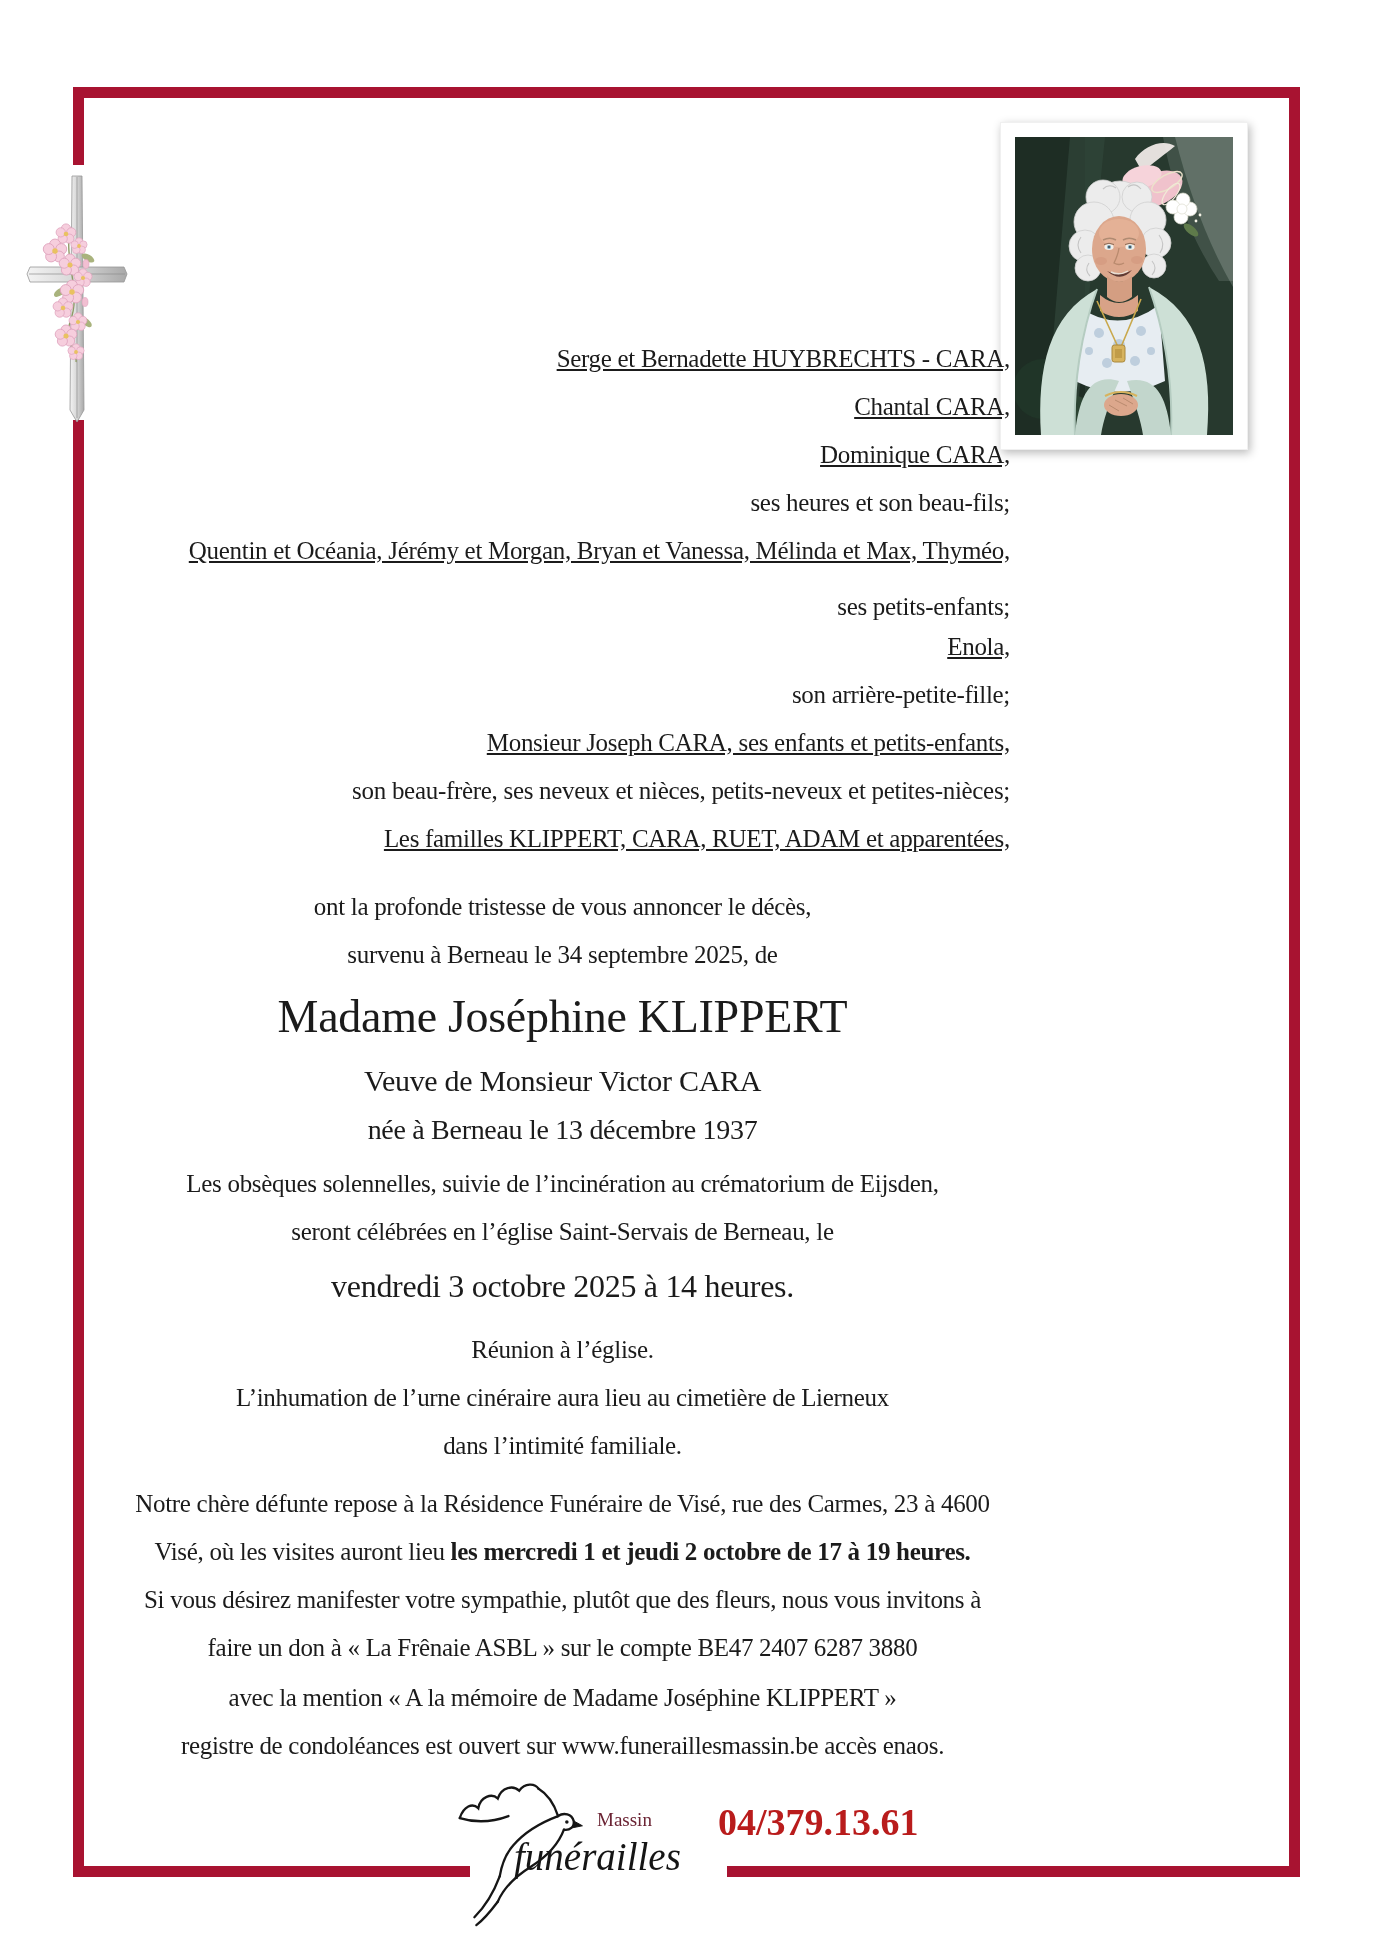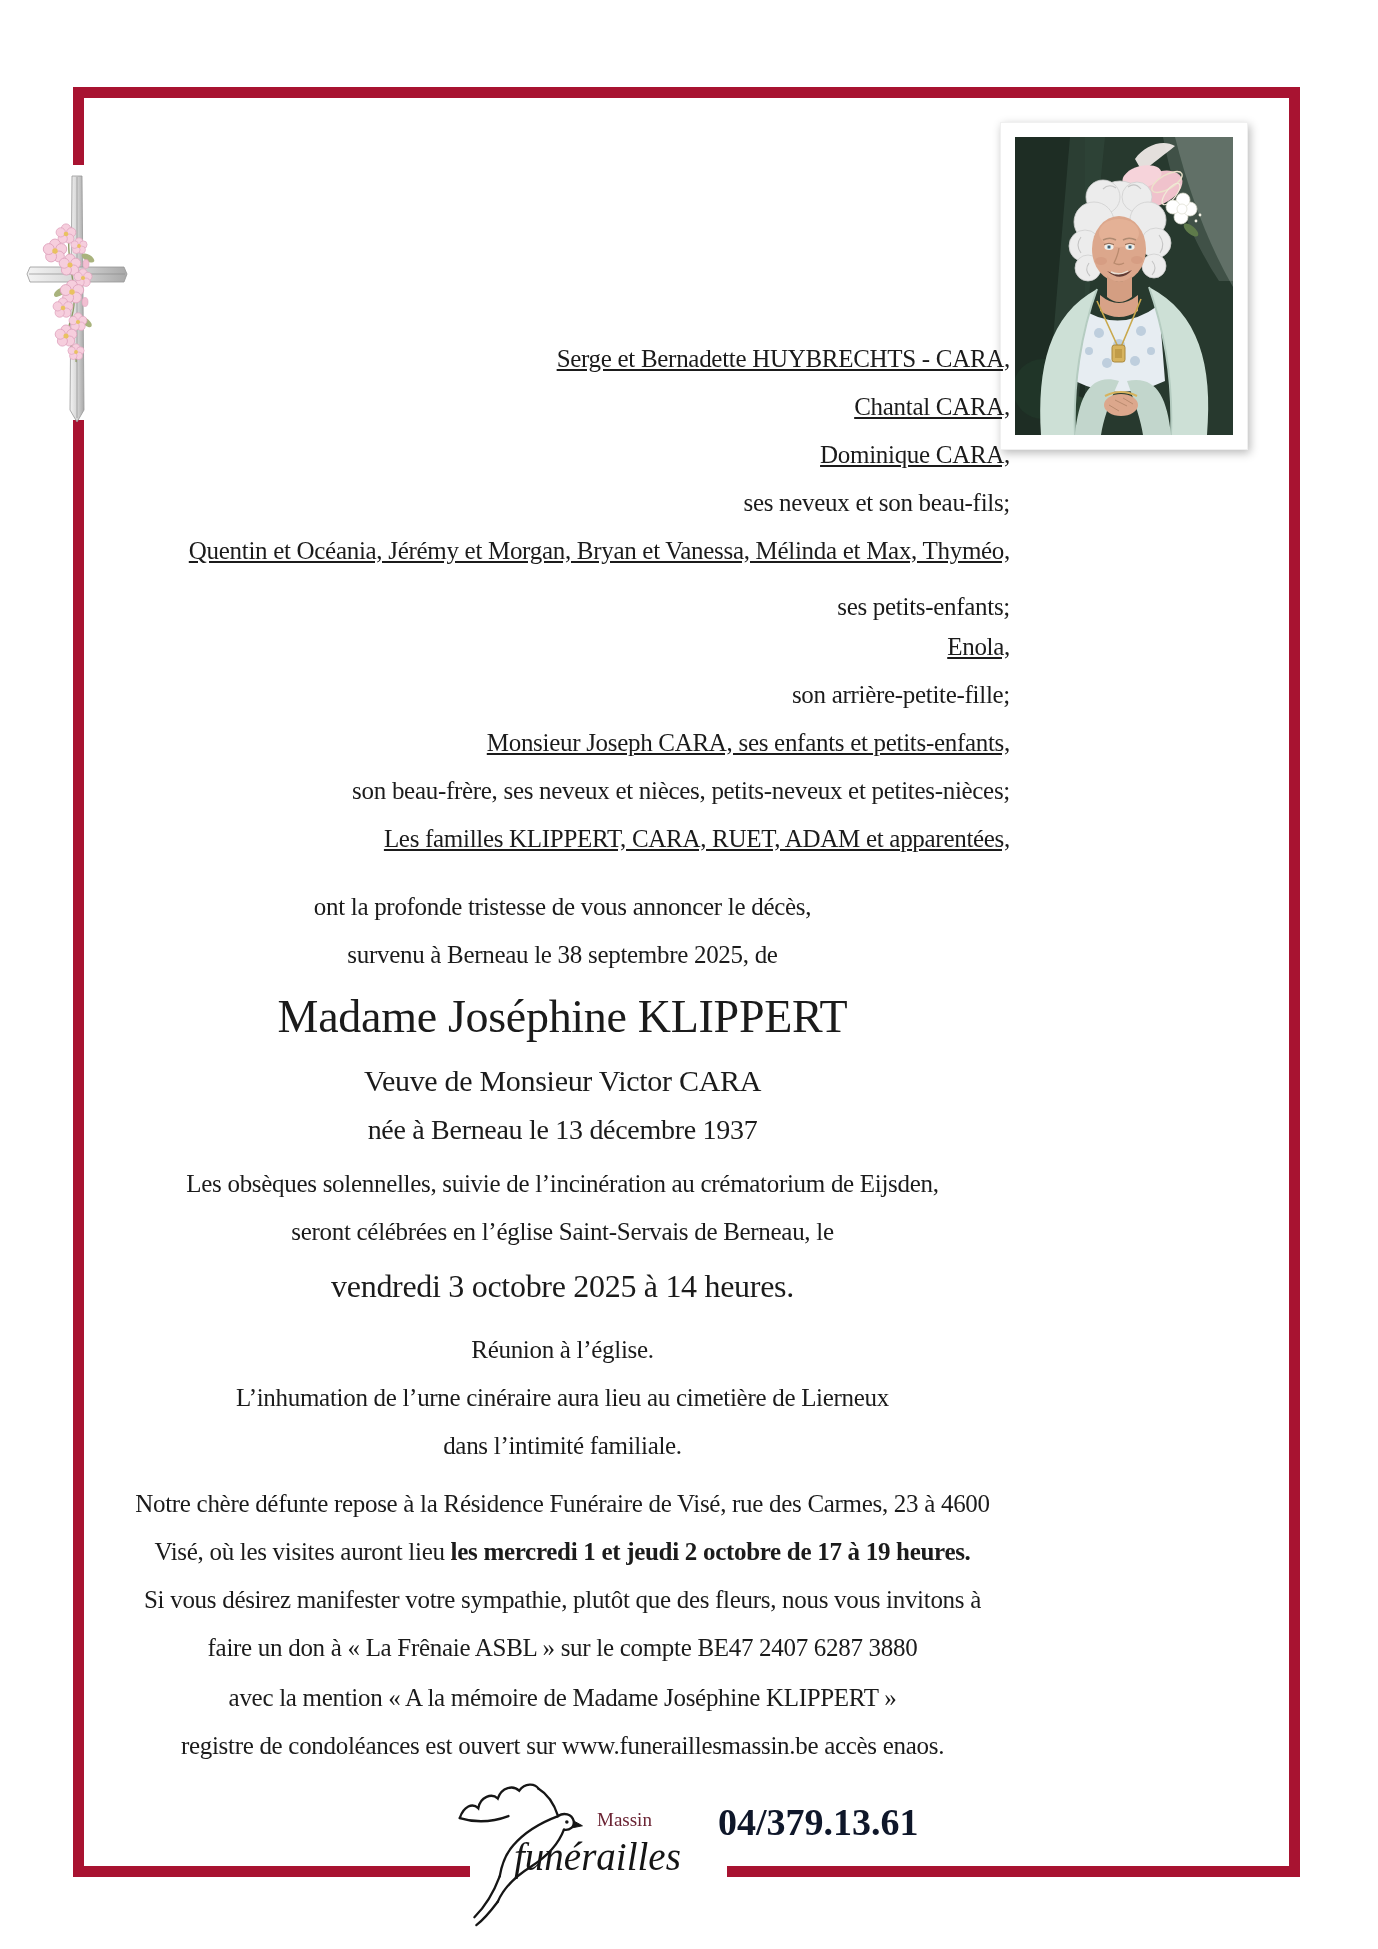--- a/index.html
+++ b/index.html
@@ -31,21 +31,21 @@
          border:1px solid #f0f0f0;}
   .photo svg{display:block;width:218px;height:298px;}
 
   
   .cross{position:absolute;left:26px;top:172px;width:102px;height:252px;}
   .dove{position:absolute;left:452px;top:1776px;width:146px;height:158px;}
 
   
   .brand-name{position:absolute;left:597px;top:1809px;font-size:19px;color:#6b2434;}
   .brand-sub{position:absolute;left:514px;top:1834px;font-size:39px;font-style:italic;color:#151515;}
-  .phone{position:absolute;left:718px;top:1800px;font-size:38px;font-weight:bold;color:#0f172a;}
+  .phone{position:absolute;left:718px;top:1800px;font-size:38px;font-weight:bold;color:#b91c1c;}
 </style>
 </head>
 <body>
 
 <div>
 
   <div class="frame frame-top"></div>
   <div class="frame frame-right"></div>
   <div class="frame frame-left-upper"></div>
   <div class="frame frame-left-lower"></div>
@@ -185,31 +185,31 @@
       <path d="M156,298 C152,258 140,238 112,244 C120,266 126,284 128,298 Z" fill="#c2d6cc"></path>
       <ellipse cx="106" cy="268" rx="17" ry="11" fill="#dca78c"></ellipse>
       <path d="M94,268 l10,6 M100,263 l12,6 M108,261 l10,6" stroke="#b98a6e" stroke-width="1" fill="none"></path>
       <path d="M90,259 Q106,251 122,259" stroke="#d7b35e" stroke-width="2" fill="none"></path>
     </svg>
   </div>
 
   <div class="line left" style="top:345px">Serge et Bernadette HUYBRECHTS - CARA,</div>
   <div class="line left" style="top:393px">Chantal CARA,</div>
   <div class="line left" style="top:441px">Dominique CARA,</div>
-  <div class="line right" style="top:489px">ses neveux et son beau-fils;</div>
+  <div class="line right" style="top:489px">ses heures et son beau-fils;</div>
   <div class="line left" style="top:537px">Quentin et Océania, Jérémy et Morgan, Bryan et Vanessa, Mélinda et Max, Thyméo,</div>
   <div class="line right" style="top:593px">ses petits-enfants;</div>
   <div class="line left" style="top:633px">Enola,</div>
   <div class="line right" style="top:681px">son arrière-petite-fille;</div>
   <div class="line left" style="top:729px">Monsieur Joseph CARA, ses enfants et petits-enfants,</div>
   <div class="line right" style="top:777px">son beau-frère, ses neveux et nièces, petits-neveux et petites-nièces;</div>
   <div class="line left" style="top:825px">Les familles KLIPPERT, CARA, RUET, ADAM et apparentées,</div>
 
   <div class="line center" style="top:893px">ont la profonde tristesse de vous annoncer le décès,</div>
-  <div class="line center" style="top:941px">survenu à Berneau le 38 septembre 2025, de</div>
+  <div class="line center" style="top:941px">survenu à Berneau le 34 septembre 2025, de</div>
   <div class="line center title" style="top:990px">Madame Joséphine KLIPPERT</div>
   <div class="line center subtitle" style="top:1064px">Veuve de Monsieur Victor CARA</div>
   <div class="line center birth" style="top:1114px">née à Berneau le 13 décembre 1937</div>
   <div class="line center" style="top:1170px">Les obsèques solennelles, suivie de l’incinération au crématorium de Eijsden,</div>
   <div class="line center" style="top:1218px">seront célébrées en l’église Saint-Servais de Berneau, le</div>
   <div class="line center date-line" style="top:1268px">vendredi 3 octobre 2025 à 14 heures.</div>
   <div class="line center" style="top:1336px">Réunion à l’église.</div>
   <div class="line center" style="top:1384px">L’inhumation de l’urne cinéraire aura lieu au cimetière de Lierneux</div>
   <div class="line center" style="top:1432px">dans l’intimité familiale.</div>
 

